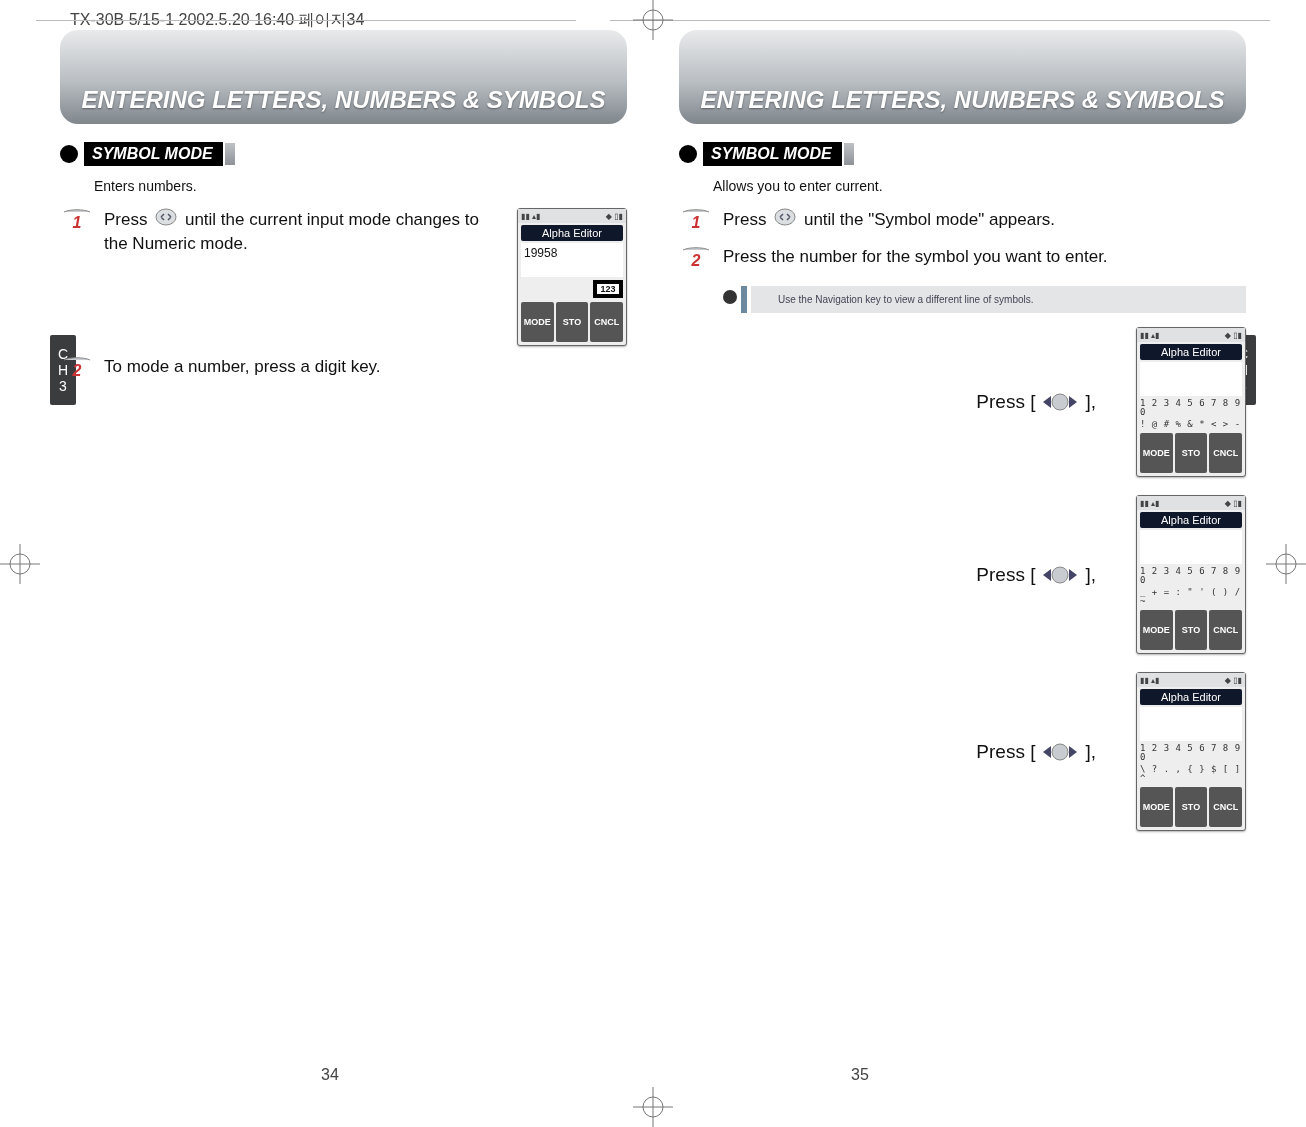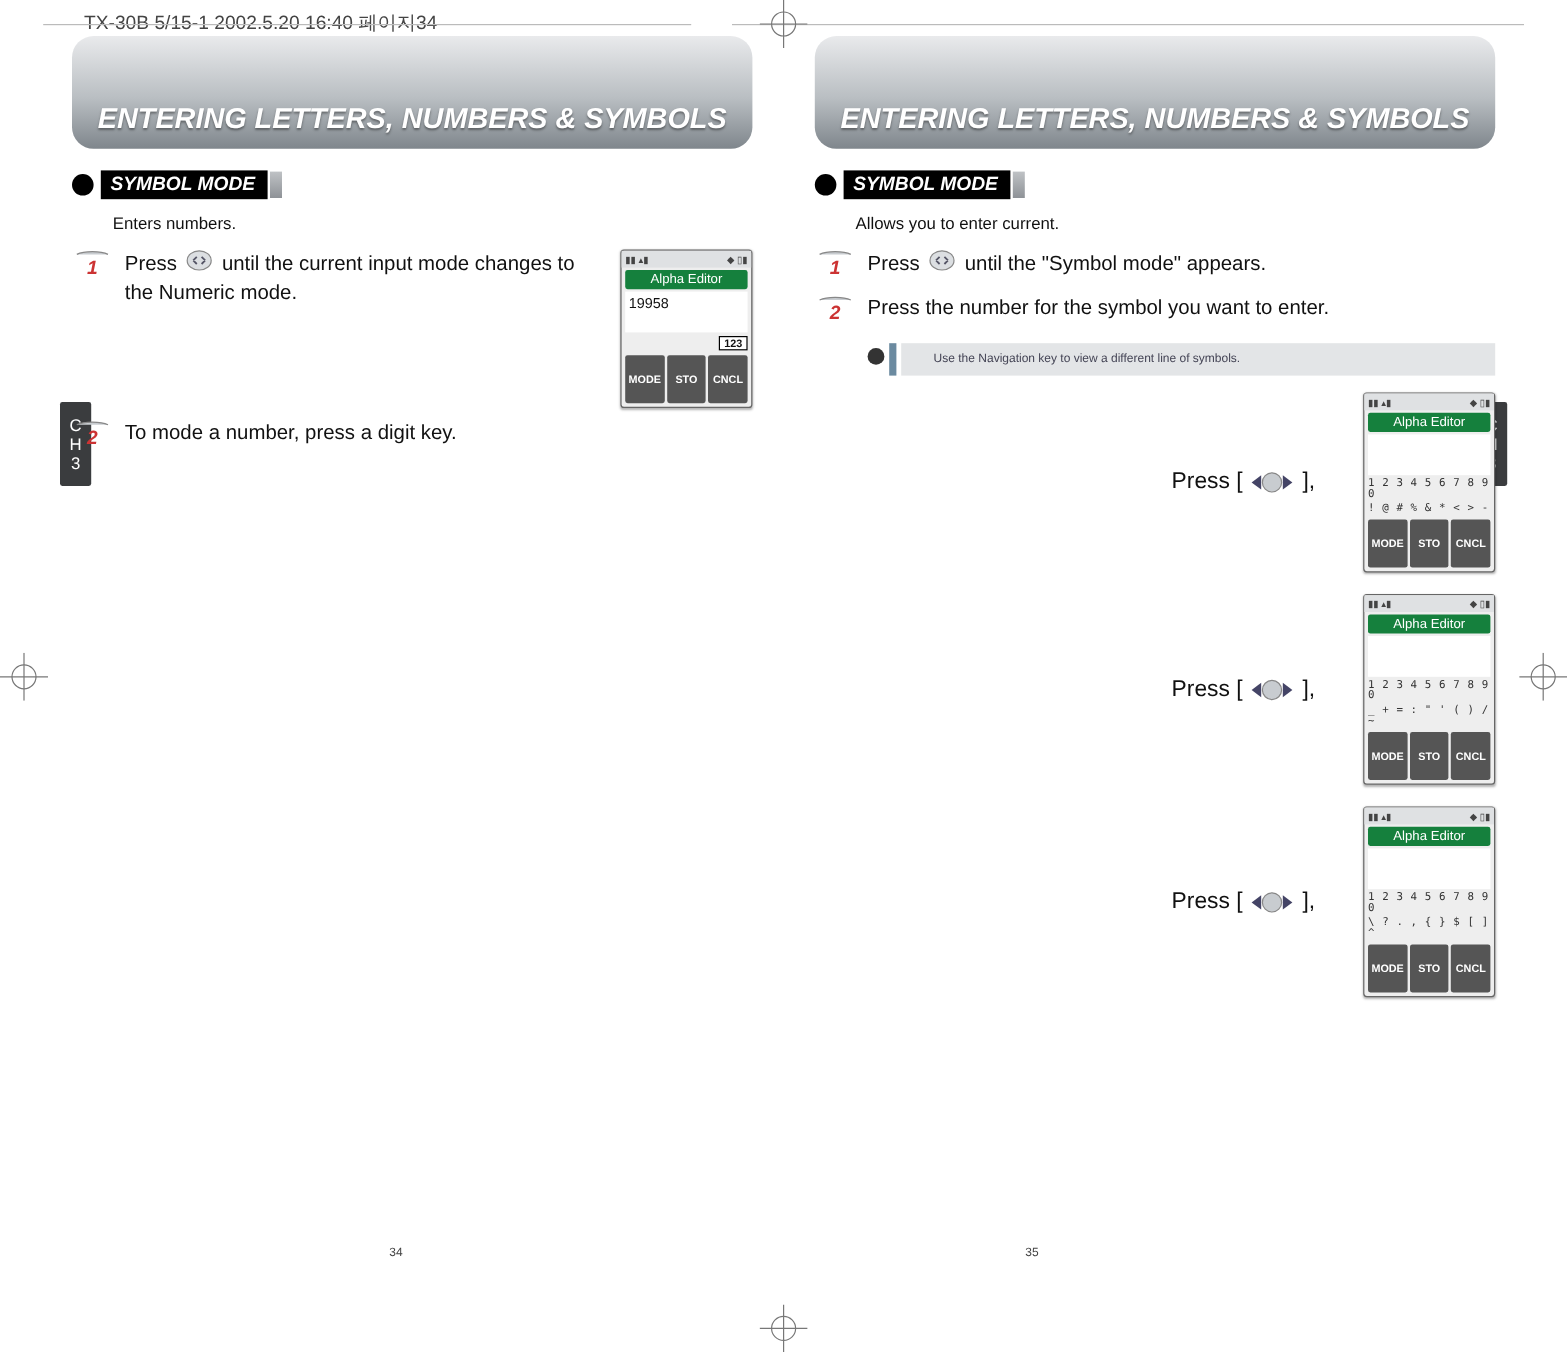--- a/index.html
+++ b/index.html
@@ -21,34 +21,34 @@
   .tag-tail{width:10px;height:22px;background:linear-gradient(#bfc2c5,#8e9297);margin-left:2px}
   .subtext{font-size:14px;margin:4px 0 14px 34px}
   .step{display:flex;align-items:flex-start;gap:10px;margin:10px 0}
   .stepnum{width:34px;height:28px;flex:none;display:flex;align-items:center;justify-content:center}
   .stepnum svg{display:block}
   .steptext{font-size:17px;line-height:1.35;flex:1}
   .inline-icon{display:inline-block;vertical-align:middle;margin:0 3px}
   .screen{width:110px;flex:none}
   .screen .frame{border:1px solid #666;background:#eee;border-radius:3px;box-shadow:0 1px 2px rgba(0,0,0,.3)}
   .screen .statusbar{height:14px;background:#dfe1e3;font-size:8px;color:#444;display:flex;align-items:center;justify-content:space-between;padding:0 3px}
-  .screen .titlebar{background:#15803d;color:#fff;font-size:11px;text-align:center;padding:2px 0;margin:2px 3px;border-radius:2px}
+  .screen .titlebar{background:#0f172a;color:#fff;font-size:11px;text-align:center;padding:2px 0;margin:2px 3px;border-radius:2px}
   .screen .body{min-height:28px;background:#fff;margin:0 3px;font-size:12px;padding:3px}
   .screen .numrow{margin:3px 3px 0 3px;font-family:monospace;font-size:9px;letter-spacing:.5px;color:#333;line-height:1}
   .screen .softkeys{margin:4px 3px 3px 3px;display:flex;gap:2px}
   .screen .sk{flex:1;background:#555;color:#fff;font-size:9px;font-weight:bold;text-align:center;padding:15px 0;border-radius:2px}
-  .screen .badge123{position:relative;margin:3px 3px 0 auto;width:22px;border:1px solid #000000;font-size:9px;font-weight:bold;text-align:center;background:#fff}
+  .screen .badge123{position:relative;margin:3px 3px 0 auto;width:22px;border:4px solid #000000;font-size:9px;font-weight:bold;text-align:center;background:#fff}
   .notebox{display:flex;margin:12px 0 14px 44px}
   .note-bar{width:6px;background:#6b8aa0;margin-right:4px}
   .note-dot{width:14px;height:14px;border-radius:50%;background:#333;margin-top:4px;margin-right:4px;flex:none}
   .note-body{flex:1;background:#e3e5e7;color:#445;font-size:10px;padding:8px 27px}
   .chtab{position:absolute;width:26px;height:70px;background:#3a3c3e;color:#fff;display:flex;flex-direction:column;align-items:center;justify-content:center;font-size:14px;border-radius:2px}
   .chtab.left{left:50px;top:335px}
   .chtab.right{right:50px;top:335px}
-  .pagenum{position:absolute;bottom:77px;width:40px;text-align:center;font-size:10px;color:#444}
+  .pagenum{position:absolute;bottom:43px;width:40px;text-align:center;font-size:16px;color:#444}
   .pagenum.left{left:310px}
   .pagenum.right{left:840px}
   .pressrow{display:flex;align-items:center;justify-content:flex-end;gap:40px;margin:8px 0 18px 0}
   .pressrow .label{font-size:19px;display:flex;align-items:center;gap:6px}
   .navicon{width:38px;height:24px;display:inline-block}
 </style>
 </head>
 <body>
 
 <div class="sheet">

